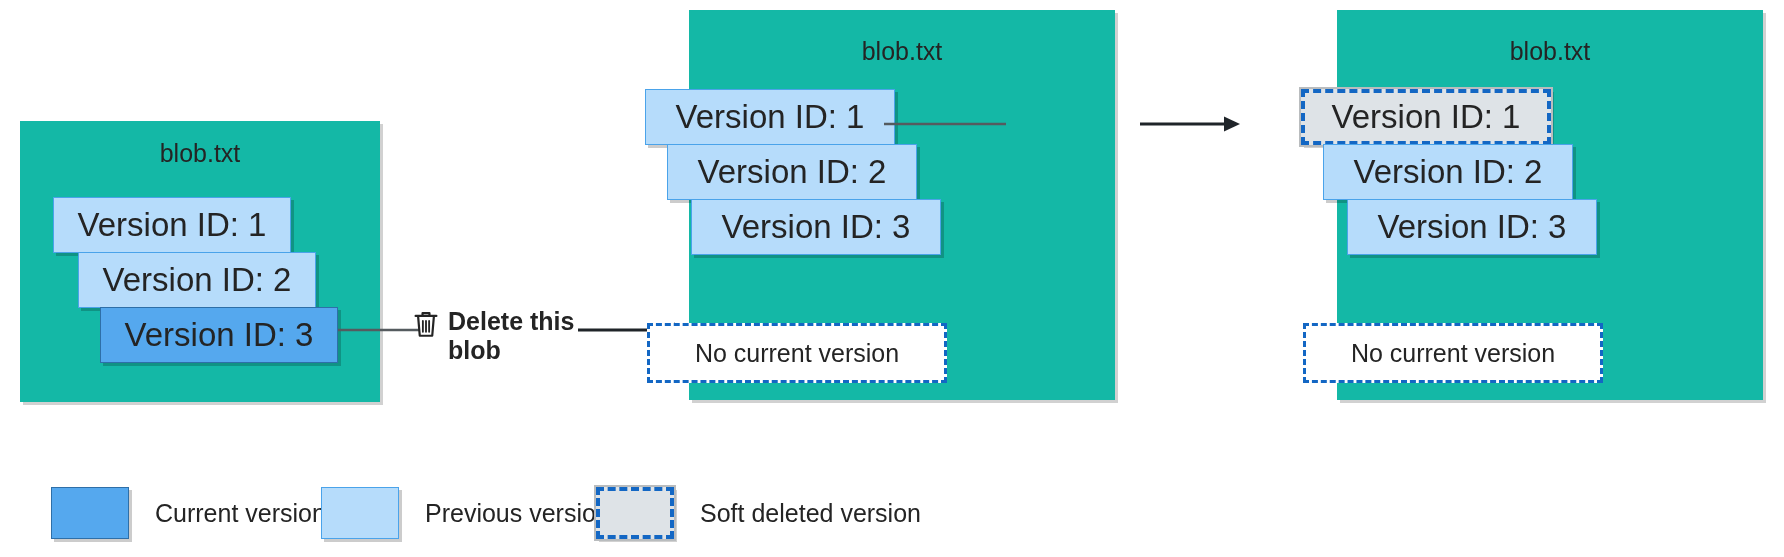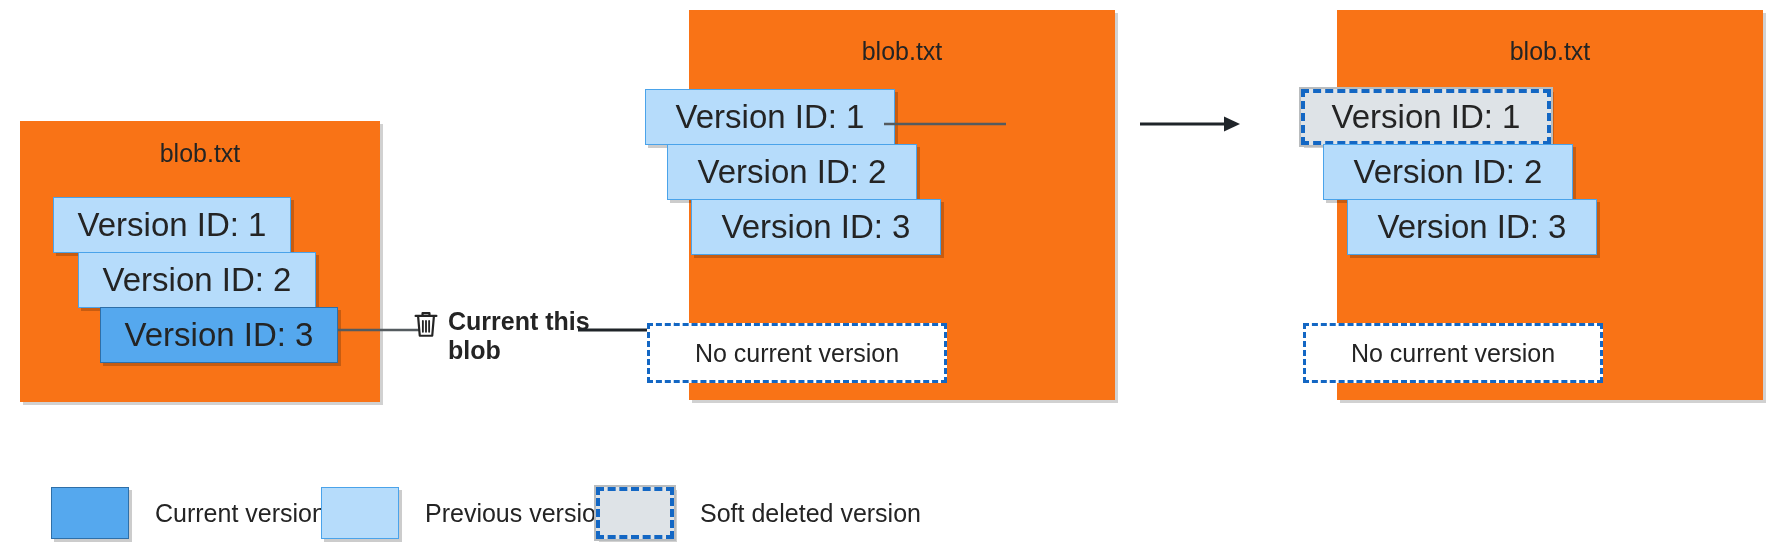--- a/index.html
+++ b/index.html
@@ -19,21 +19,21 @@
   .stage {
     position: absolute;
     left: 0; top: 0;
     width: 1784px;
     height: 557px;
   }
 
   
   .panel {
     position: absolute;
-    background: #f97316;
+    background: #14b8a6;
     box-shadow: 3px 3px 0 0 rgba(0,0,0,0.18);
   }
   .panel-title {
     position: absolute;
     left: 0;
     right: 0;
     text-align: center;
     font-size: 25px;
     line-height: 30px;
     color: #242424;
@@ -185,21 +185,21 @@
     <line x1="0" y1="10" x2="82" y2="10" stroke="#555b5f" stroke-width="2.5"></line>
   </svg>
 
   <div class="action" style="left:412px; top:307px; width:180px;">
     <svg class="trash-icon" width="28" height="30" viewBox="0 0 24 26">
       <path d="M3 6 h18" stroke="#242424" stroke-width="1.9" fill="none" stroke-linecap="round"></path>
       <path d="M9 6 V3.6 h6 V6" stroke="#242424" stroke-width="1.9" fill="none" stroke-linejoin="round"></path>
       <path d="M5.2 6.8 L6.6 23.2 h10.8 L18.8 6.8" stroke="#242424" stroke-width="1.9" fill="none" stroke-linejoin="round"></path>
       <path d="M9.3 10.3 V19.8 M12 10.3 V19.8 M14.7 10.3 V19.8" stroke="#242424" stroke-width="1.6" fill="none" stroke-linecap="round"></path>
     </svg>
-    <div class="action-label">Current this blob</div>
+    <div class="action-label">Delete this blob</div>
   </div>
 
   <svg class="connector" style="left:578px; top:318px; width:112px; height:24px;" viewBox="0 0 112 24">
     <line x1="0" y1="12" x2="96" y2="12" stroke="#1f2429" stroke-width="2.8"></line>
     <polygon points="96,4.5 112,12 96,19.5" fill="#1f2429"></polygon>
   </svg>
 
   <div class="panel" style="left:689px; top:10px; width:426px; height:390px;">
     <div class="panel-title" style="top:26px;">blob.txt</div>
 

